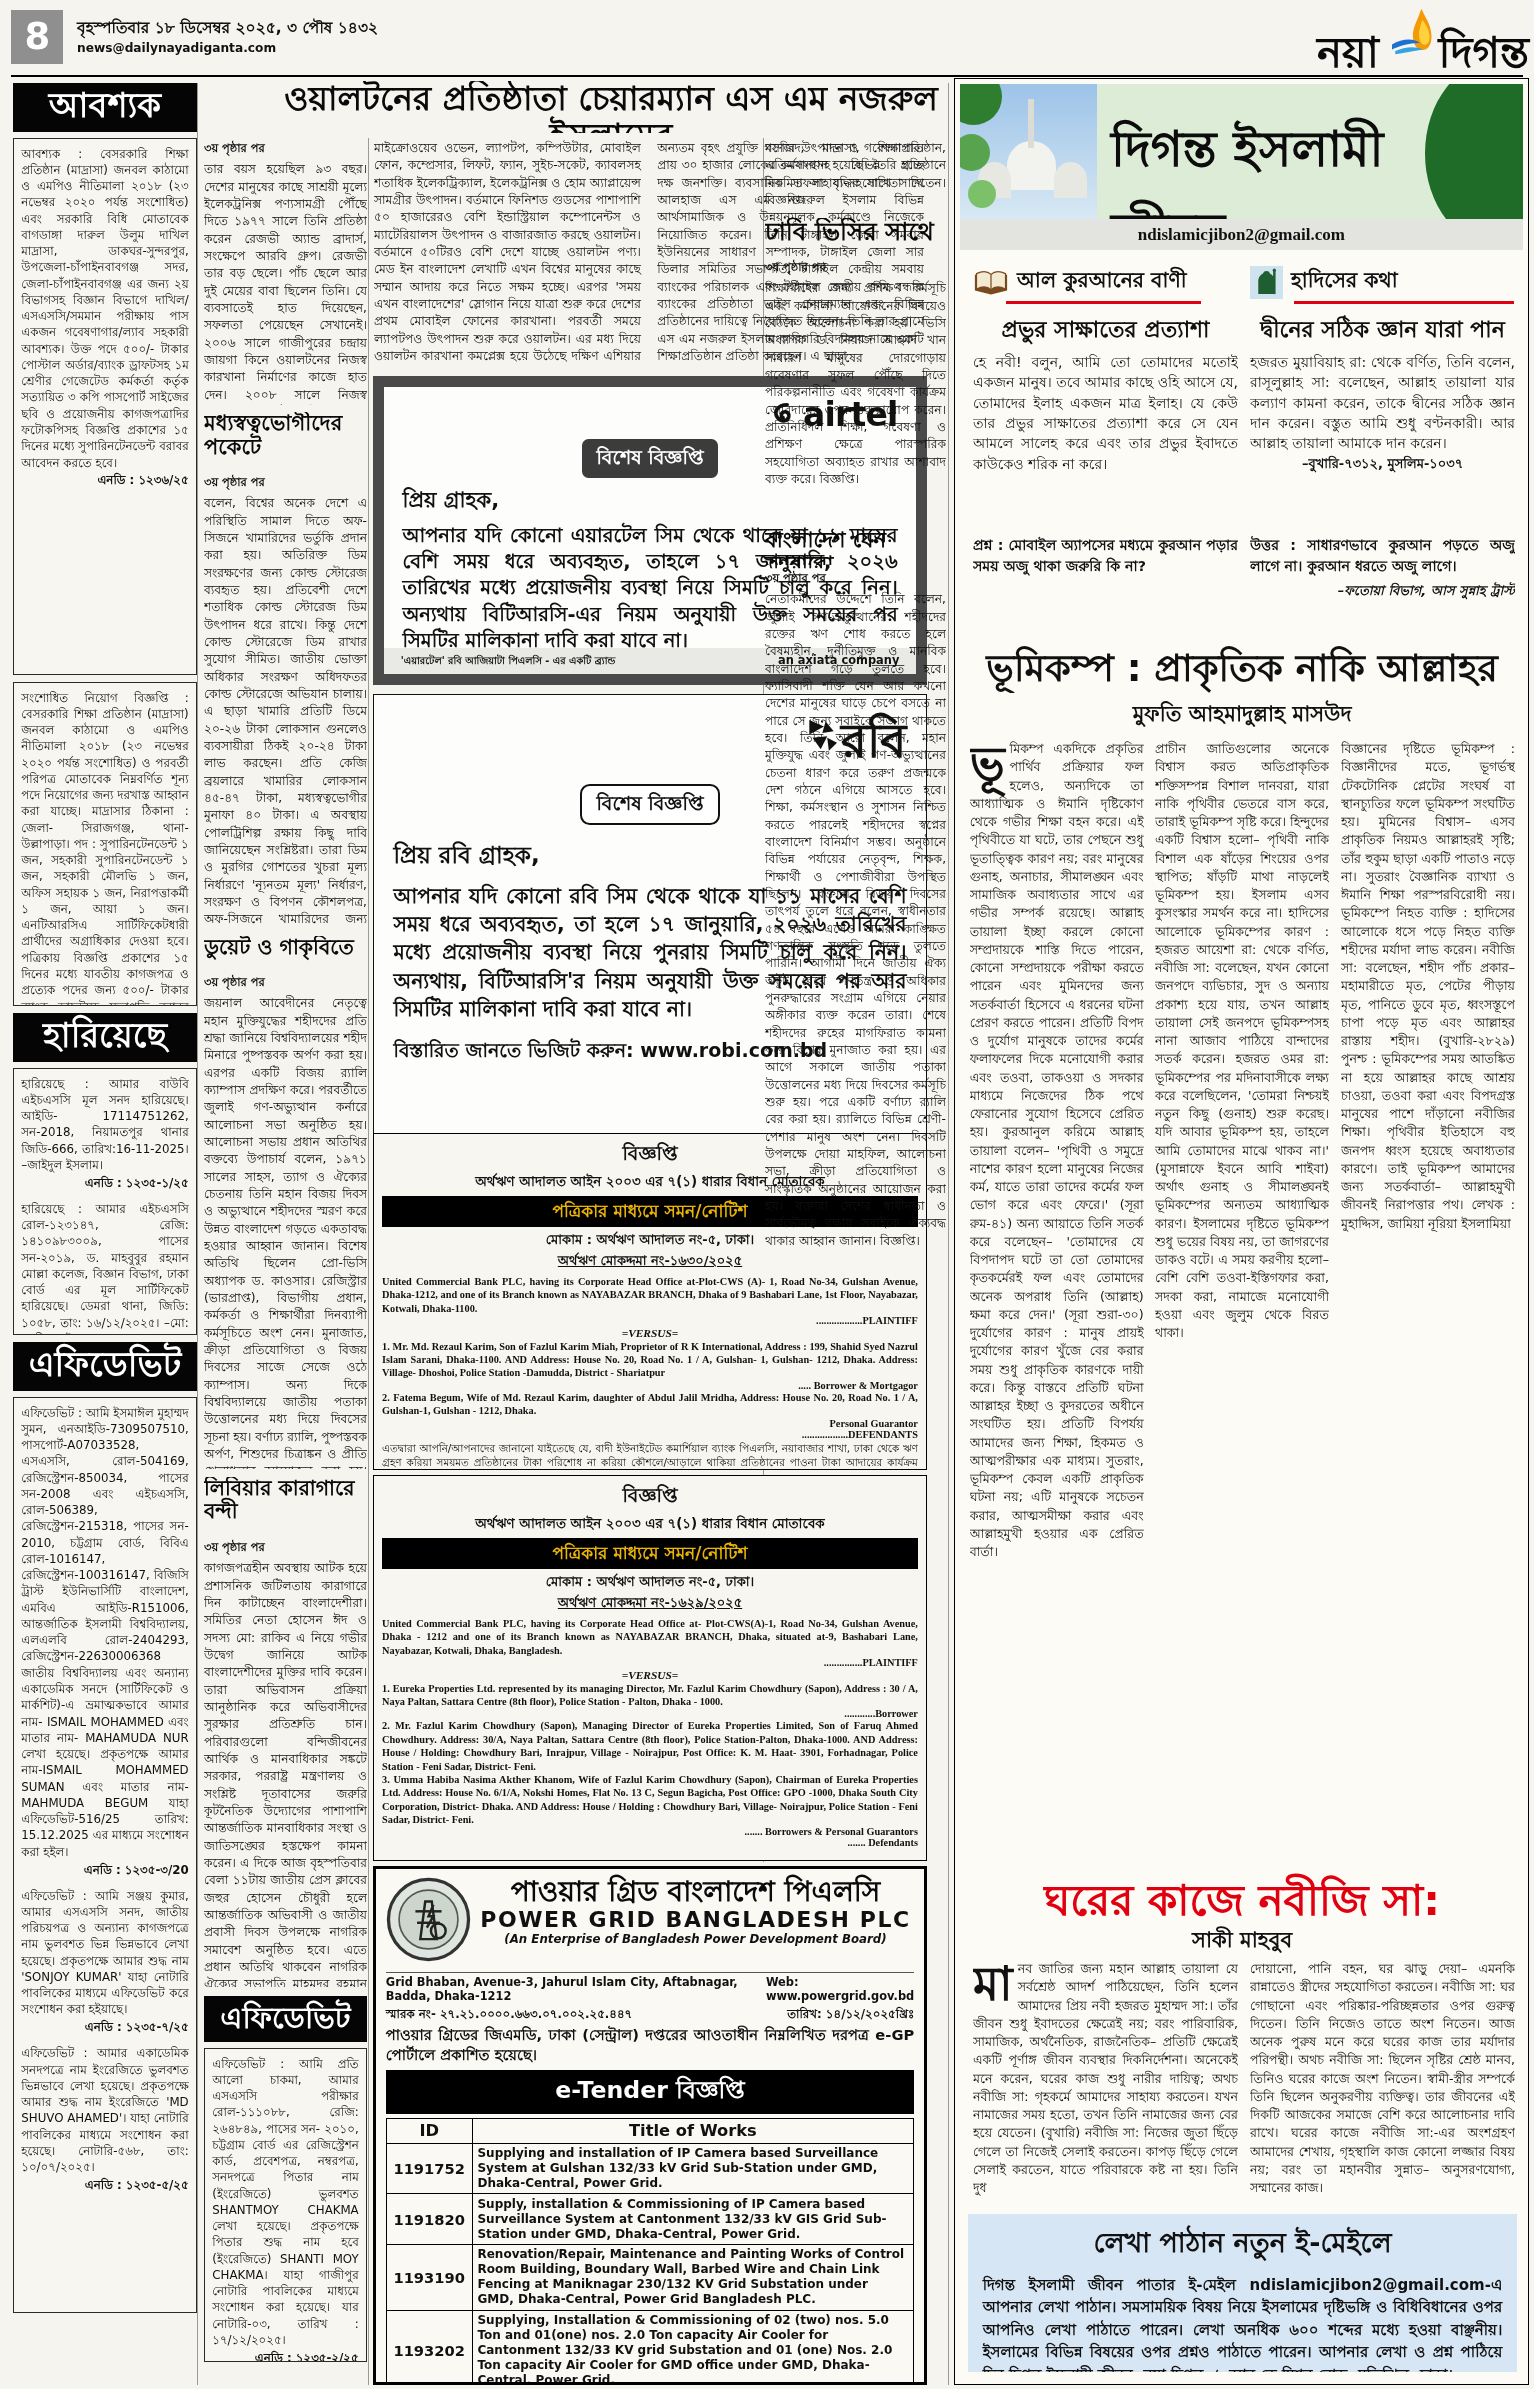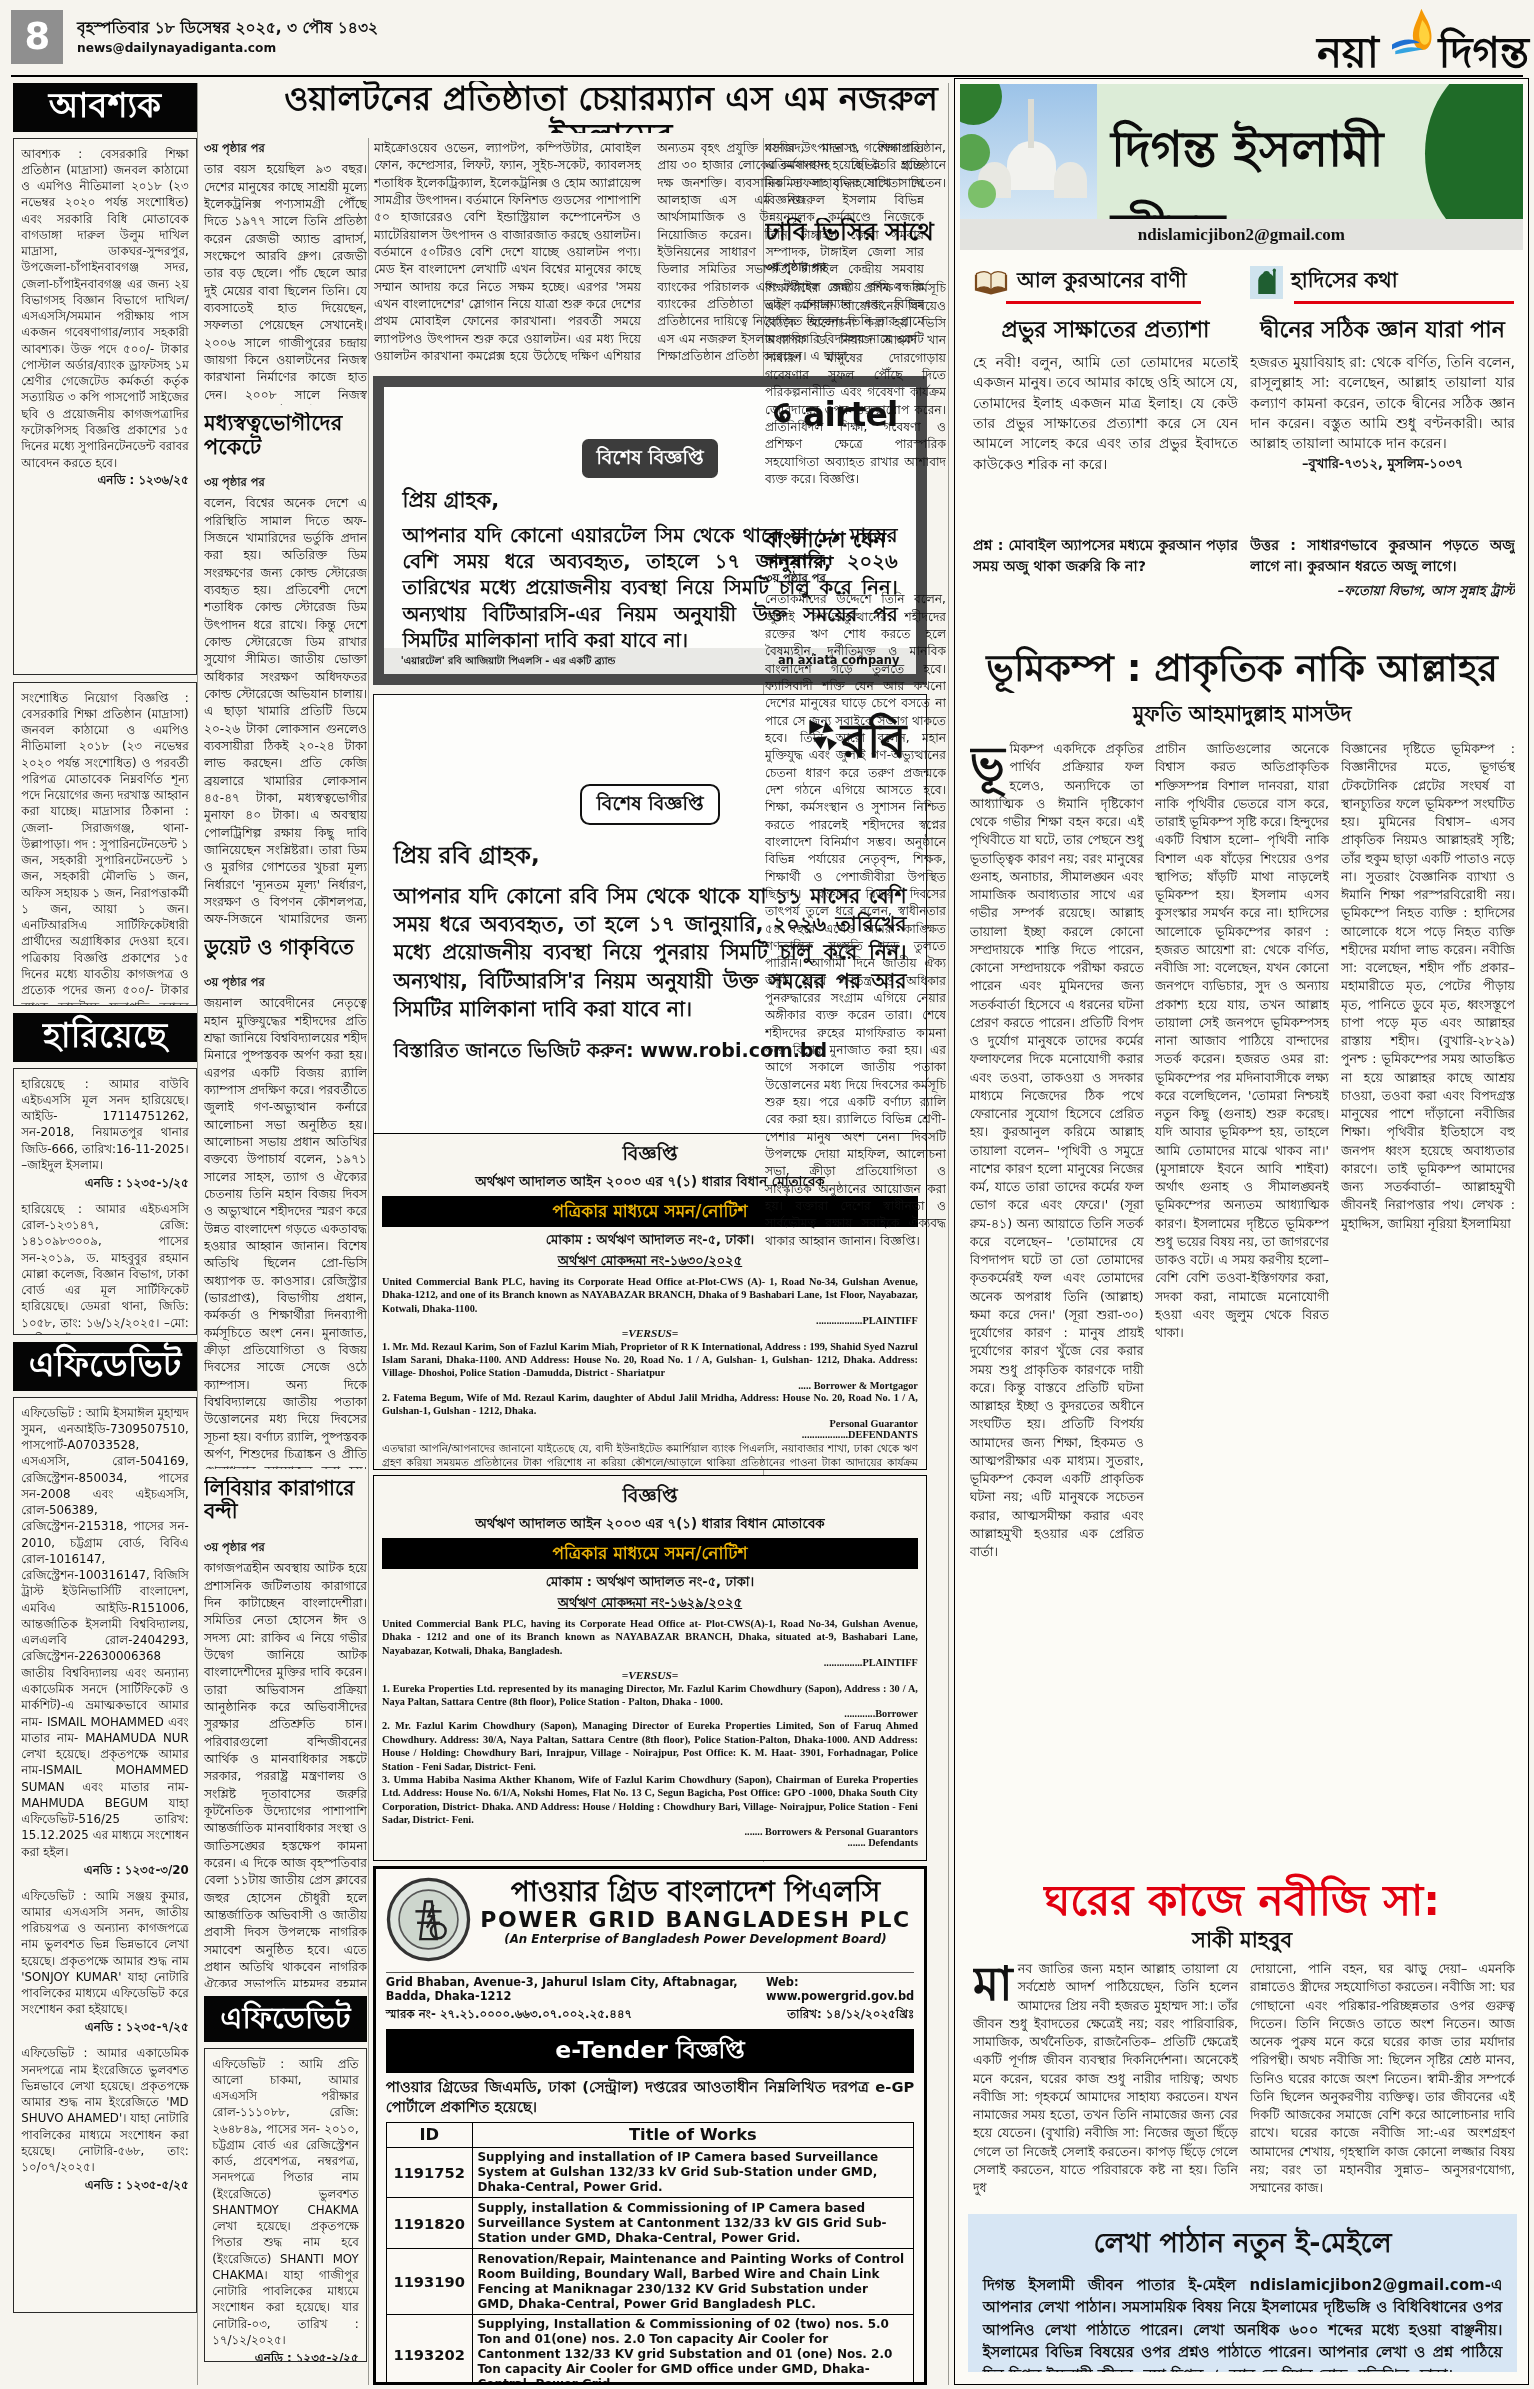--- a/index.html
+++ b/index.html
@@ -245,22 +245,22 @@
       </div>
     </div>
     <div style="display:flex;justify-content:space-between;font-size:11.4px;font-weight:700;border-top:1.6px solid #555;padding-top:2.4px;">
       <span>Grid Bhaban, Avenue-3, Jahurul Islam City, Aftabnagar, Badda, Dhaka-1212</span>
       <span>Web: www.powergrid.gov.bd</span>
     </div>
     <div style="display:flex;justify-content:space-between;font-size:11.8px;font-weight:700;margin-top:2.4px;">
       <span>স্মারক নং- ২৭.২১.০০০০.৬৬৩.০৭.০০২.২৫.৪৪৭</span>
       <span>তারিখ: ১৪/১২/২০২৫খ্রিঃ</span>
     </div>
+    <div style="font-size:14.7px;font-weight:700;line-height:1.35;margin-bottom:4.9px;text-align:justify;">পাওয়ার গ্রিডের জিএমডি, ঢাকা (সেন্ট্রাল) দপ্তরের আওতাধীন নিম্নলিখিত দরপত্র e-GP পোর্টালে প্রকাশিত হয়েছে।</div>
     <div style="background:#000;color:#fff;font-weight:800;font-size:23.6px;text-align:center;padding:2.4px 0;margin:4.1px 0;">e-Tender বিজ্ঞপ্তি</div>
-    <div style="font-size:14.7px;font-weight:700;line-height:1.35;margin-bottom:4.9px;text-align:justify;">পাওয়ার গ্রিডের জিএমডি, ঢাকা (সেন্ট্রাল) দপ্তরের আওতাধীন নিম্নলিখিত দরপত্র e-GP পোর্টালে প্রকাশিত হয়েছে।</div>
     <table class="tnd">
       <tbody>
           <tr>
         <th>ID</th>
         <th>Title of Works</th>
       </tr>
       <tr>
             <td class="id">1191752</td>
             <td class="tw">Supplying and installation of IP Camera based Surveillance System at Gulshan 132/33 kV Grid Sub-Station under GMD, Dhaka-Central, Power Grid.</td>
           </tr>

